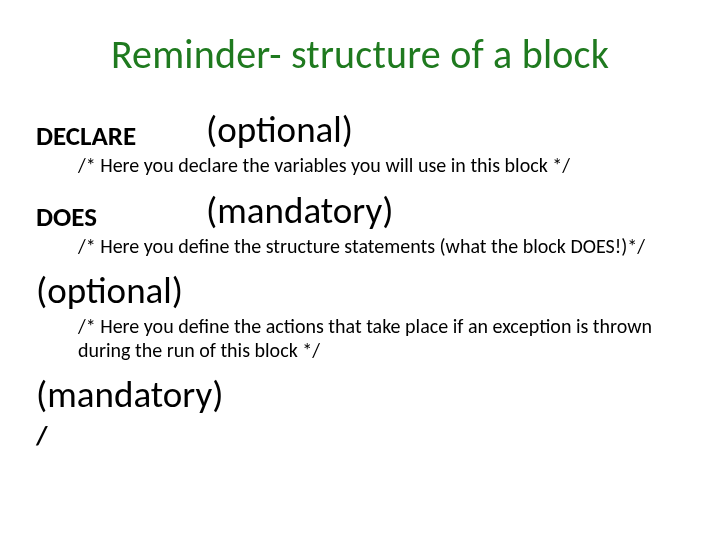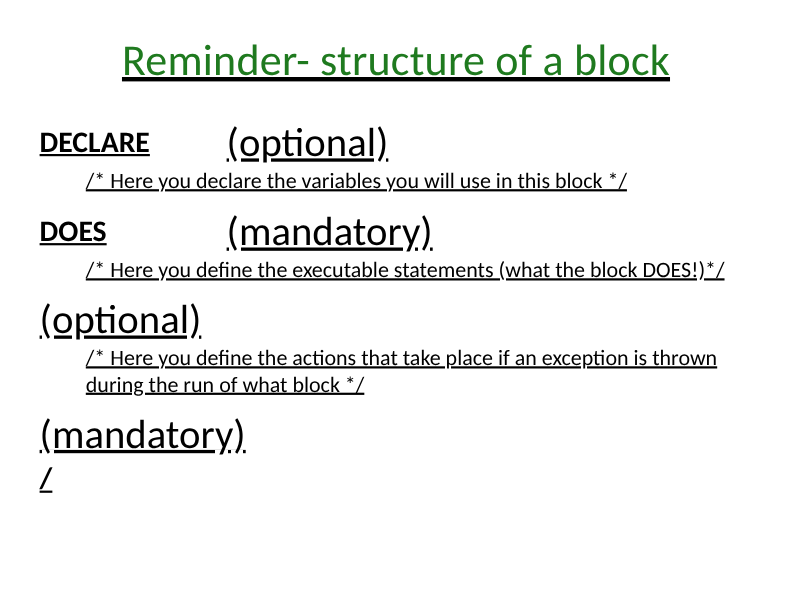--- a/index.html
+++ b/index.html
@@ -10,33 +10,32 @@
     background: #ffffff;
     font-family: Calibri, "Segoe UI", Arial, sans-serif;
     color: #000000;
   }
   .slide {
     width: 720px;
     height: 540px;
     position: relative;
     box-sizing: border-box;
     padding: 24px 36px 0 36px;
-    text-decoration: underline;
   }
   .title {
     text-align: center;
     font-size: 40px;
     font-weight: 400;
     color: #1F7A1F;
     margin: 6px 0 28px 0;
     letter-spacing: 0.2px;
   }
   .row {
     display: flex;
-    align-items: center;
+    align-items: flex-end;
     margin-bottom: 2px;
   }
   .kw {
     font-size: 27px;
     font-weight: 700;
     color: #000000;
     width: 170px;
     display: inline-block;
   }
   .note {
@@ -61,26 +60,26 @@
   <div class="row">
     <span class="kw">DECLARE</span>
     <span class="note">(optional)</span>
   </div>
   <div class="comment">/* Here you declare the variables you will use in this block */</div>
 
   <div class="row">
     <span class="kw">DOES</span>
     <span class="note">(mandatory)</span>
   </div>
-  <div class="comment">/* Here you define the executable statements (what the block DOES!)*/</div>
+  <div class="comment">/* Here you define the structure statements (what the block DOES!)*/</div>
 
   <div class="row">
     <span class="note">(optional)</span>
   </div>
-  <div class="comment">/* Here you define the actions that take place if an exception is thrown during the run of what block */</div>
+  <div class="comment">/* Here you define the actions that take place if an exception is thrown during the run of this block */</div>
 
   <div class="row">
     <span class="note">(mandatory)</span>
   </div>
 
   <div class="row">
     <span class="kw">/</span>
   </div>
 </div>
 

